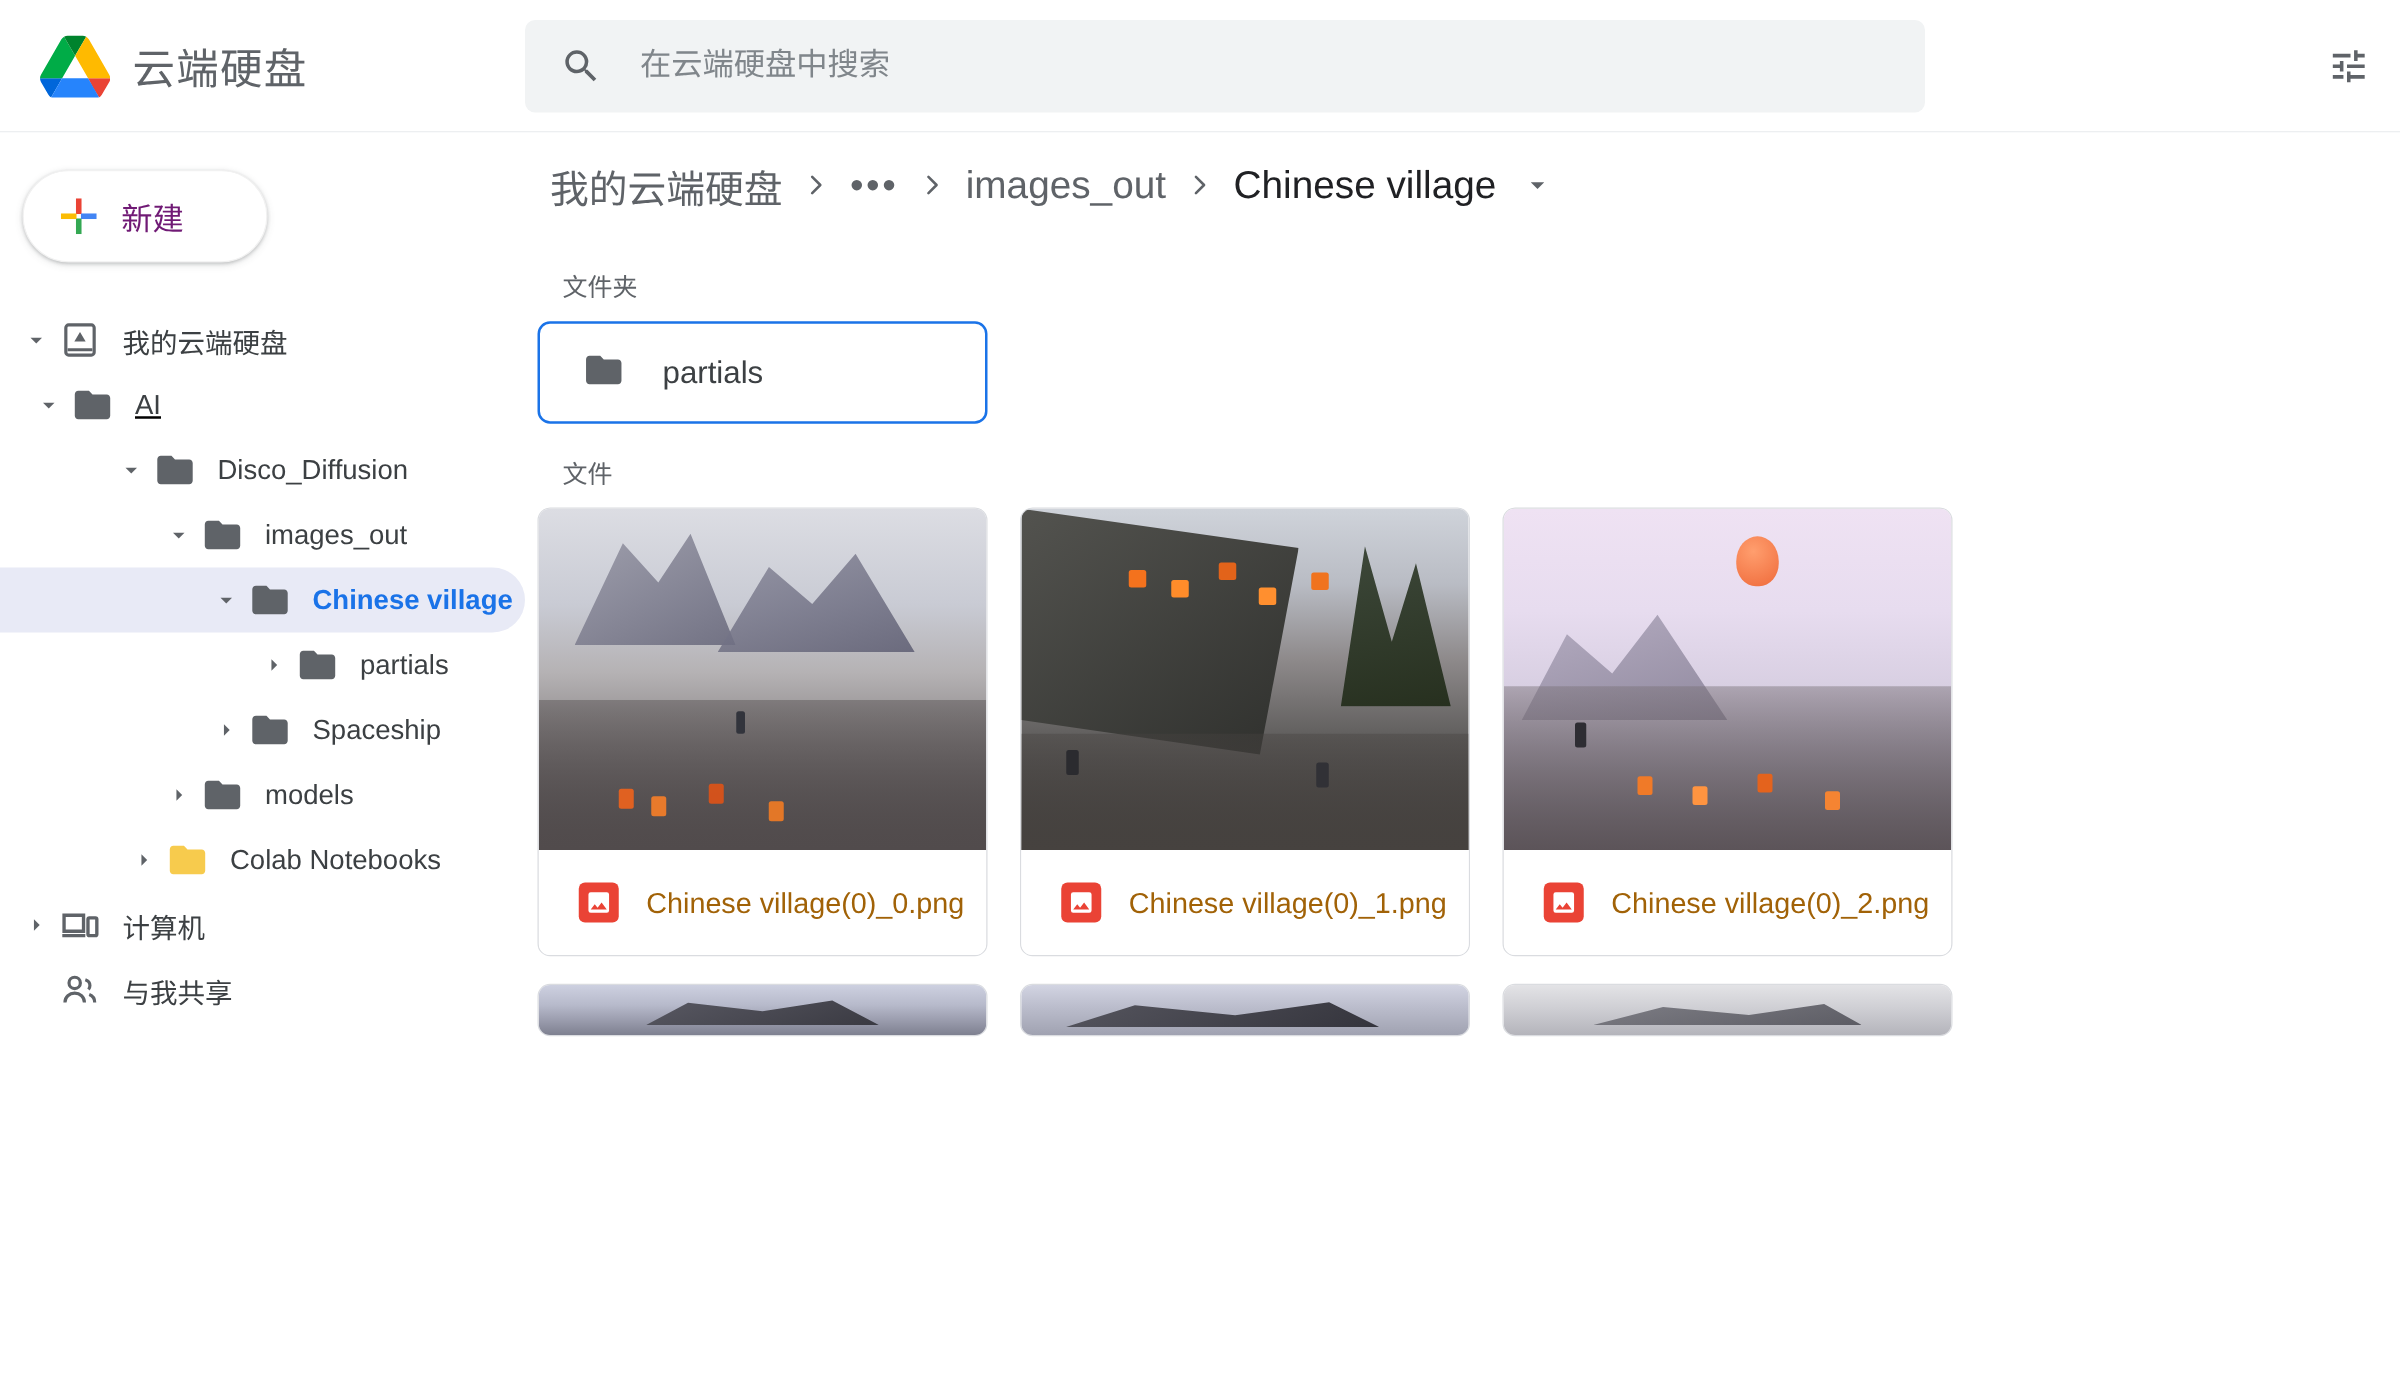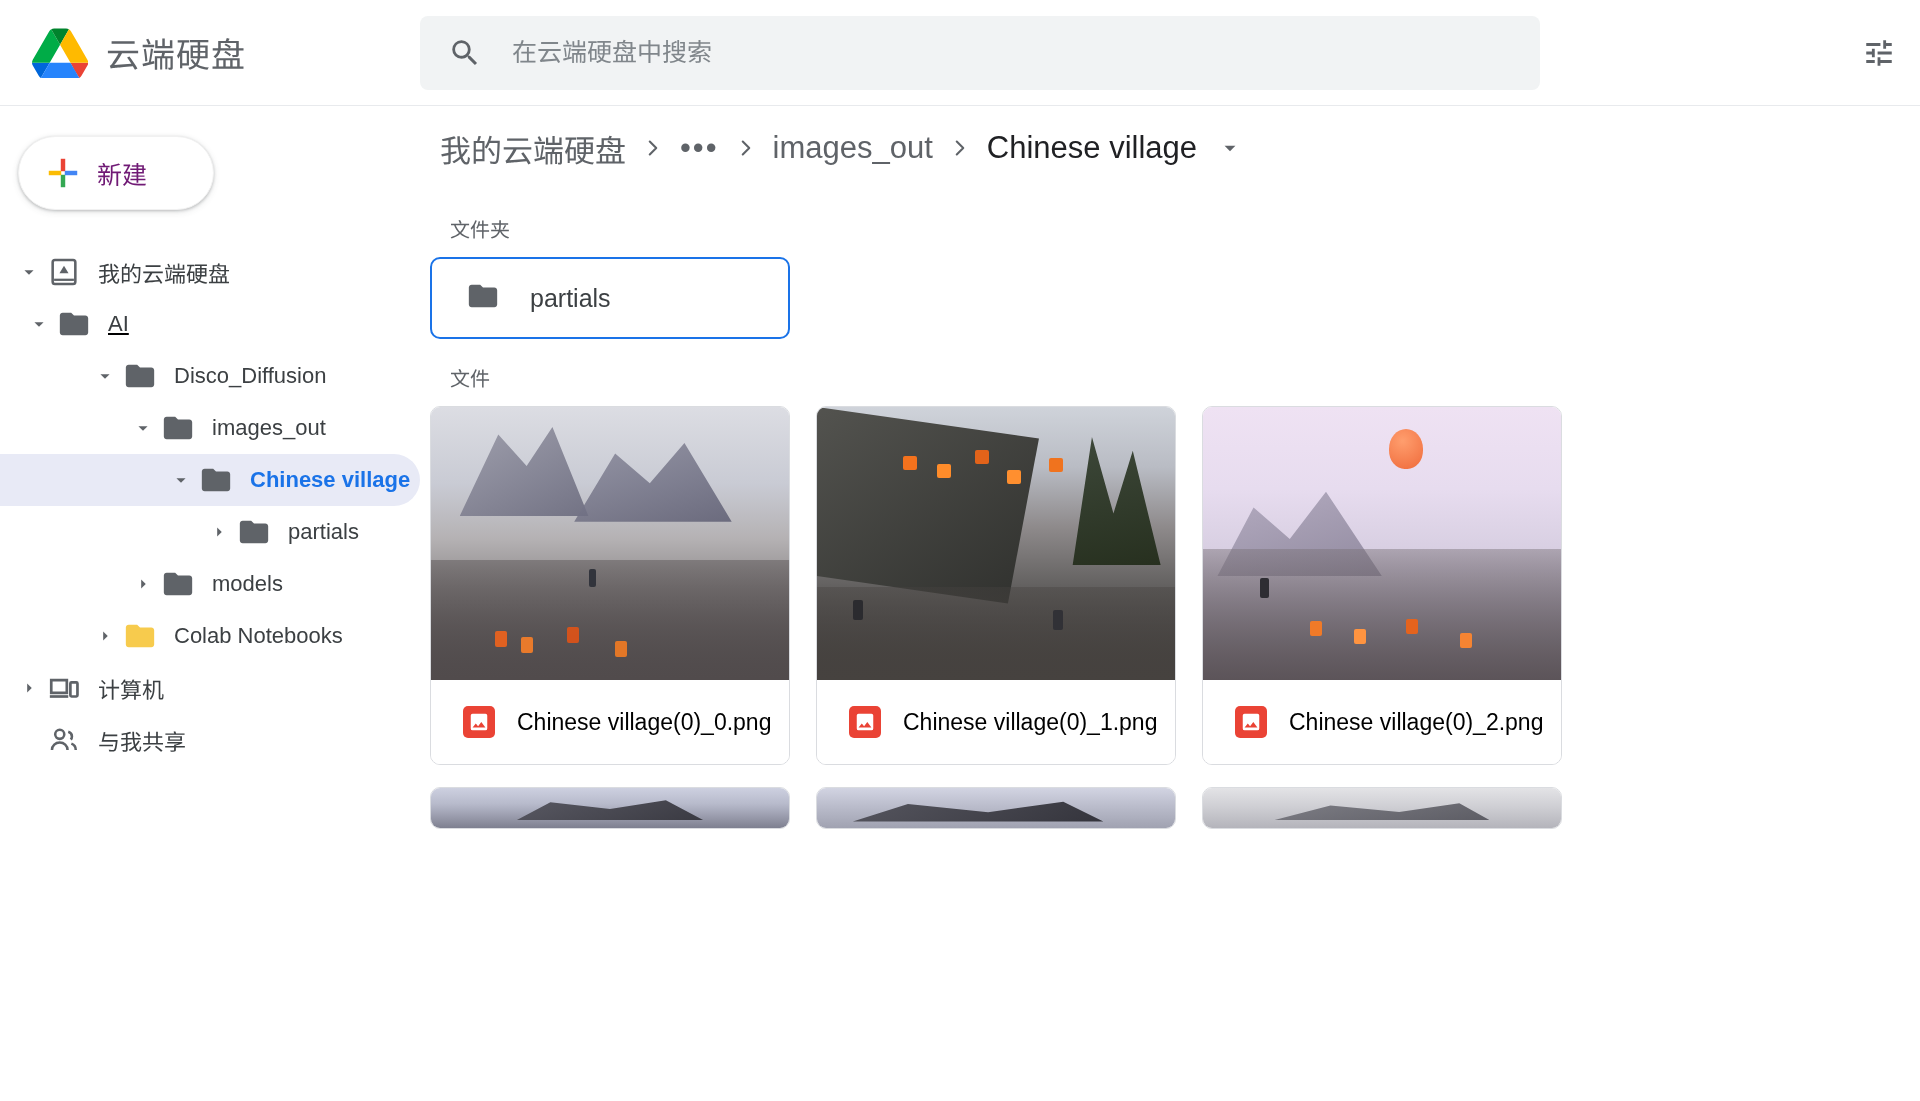--- a/index.html
+++ b/index.html
@@ -107,21 +107,21 @@
     border: 1px solid #dadce0;
     border-radius: 10px;
     background: #fff;
     overflow: hidden;
     cursor: pointer;
     flex: 0 0 auto;
   }
   .file-thumb { width: 100%; height: 273px; position: relative; overflow: hidden; }
   .file-meta { height: 84px; display: flex; align-items: center; gap: 22px; padding-left: 32px; background: #fff; }
   .file-type-icon { width: 32px; height: 32px; border-radius: 5px; background: #ea4335; display: flex; align-items: center; justify-content: center; flex: 0 0 auto; }
-  .file-name { font-size: 23px; color: #000000; white-space: nowrap; overflow: hidden; text-overflow: ellipsis; }
+  .file-name { font-size: 23px; color: #a16207; white-space: nowrap; overflow: hidden; text-overflow: ellipsis; }
   .file-row2 { margin-top: 22px; }
   .file-card-partial { height: 40px; }
 </style>
 </head>
 <body>
 
 <div id="app">
 
   <div class="header">
     <div class="brand">
@@ -244,34 +244,47 @@
                 <path d="M10 17l5-5-5-5z"></path>
               </svg>
             </span>
             <span class="tree-icon">
               <svg viewBox="0 0 24 24" width="34" height="34" fill="#5f6368">
                 <path d="M10 4H4c-1.1 0-2 .9-2 2v12c0 1.1.9 2 2 2h16c1.1 0 2-.9 2-2V8c0-1.1-.9-2-2-2h-8l-2-2z"></path>
               </svg>
             </span>
             <span class="tree-label">partials</span>
           </div>
+          <div class="tree-row" style="padding-left: 166px;">
+            <span class="caret">
+              <svg viewBox="0 0 24 24" width="22" height="22" fill="#5f6368">
+                <path d="M10 17l5-5-5-5z"></path>
+              </svg>
+            </span>
+            <span class="tree-icon">
+              <svg viewBox="0 0 24 24" width="34" height="34" fill="#5f6368">
+                <path d="M10 4H4c-1.1 0-2 .9-2 2v12c0 1.1.9 2 2 2h16c1.1 0 2-.9 2-2V8c0-1.1-.9-2-2-2h-8l-2-2z"></path>
+              </svg>
+            </span>
+            <span class="tree-label">Spaceship</span>
+          </div>
           <div class="tree-row" style="padding-left: 128px;">
             <span class="caret">
               <svg viewBox="0 0 24 24" width="22" height="22" fill="#5f6368">
                 <path d="M10 17l5-5-5-5z"></path>
               </svg>
             </span>
             <span class="tree-icon">
               <svg viewBox="0 0 24 24" width="34" height="34" fill="#5f6368">
                 <path d="M10 4H4c-1.1 0-2 .9-2 2v12c0 1.1.9 2 2 2h16c1.1 0 2-.9 2-2V8c0-1.1-.9-2-2-2h-8l-2-2z"></path>
               </svg>
             </span>
             <span class="tree-label">models</span>
           </div>
-          <div class="tree-row" style="padding-left: 90px;">
+          <div class="tree-row" style="padding-left: 90px; margin-left: 10px;">
             <span class="caret">
               <svg viewBox="0 0 24 24" width="22" height="22" fill="#5f6368">
                 <path d="M10 17l5-5-5-5z"></path>
               </svg>
             </span>
             <span class="tree-icon">
               <svg viewBox="0 0 24 24" width="34" height="34" fill="#f7cb4d">
                 <path d="M10 4H4c-1.1 0-2 .9-2 2v12c0 1.1.9 2 2 2h16c1.1 0 2-.9 2-2V8c0-1.1-.9-2-2-2h-8l-2-2z"></path>
               </svg>
             </span>

